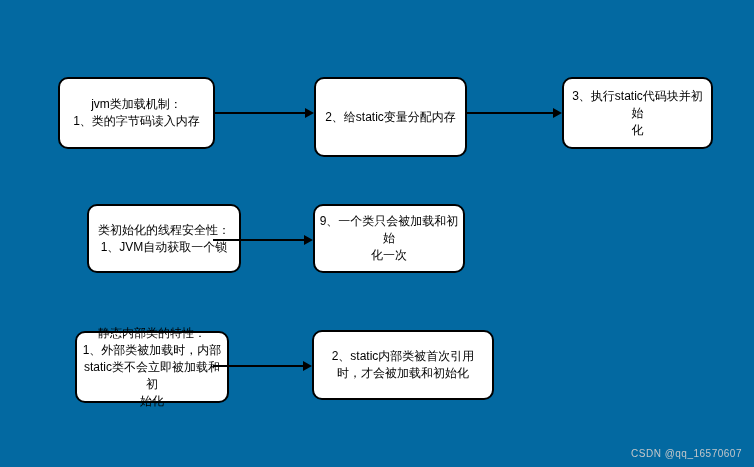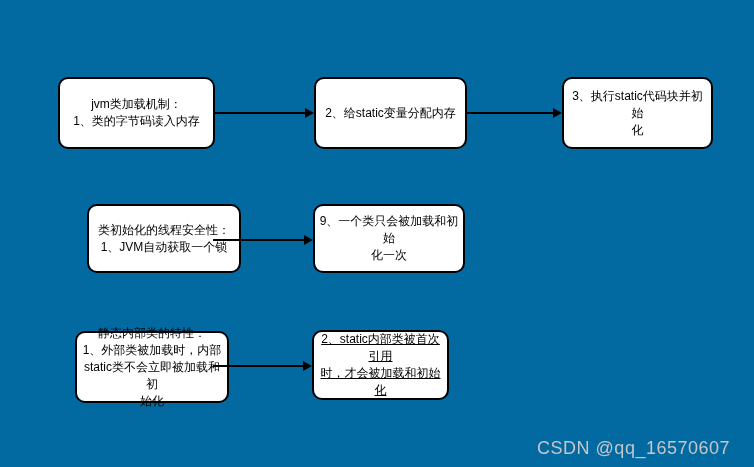--- a/index.html
+++ b/index.html
@@ -25,26 +25,26 @@
     align-items: center;
     justify-content: center;
     text-align: center;
     white-space: pre-line;
     font-size: 12px;
     line-height: 17px;
     color: #000000;
     padding: 2px 3px;
   }
   .b1 { left: 58px;  top: 77px;  width: 157px; height: 72px; }
-  .b2 { left: 314px; top: 77px;  width: 153px; height: 72px; }
+  .b2 { left: 314px; top: 77px;  width: 153px; height: 80px; }
   .b3 { left: 562px; top: 77px;  width: 151px; height: 72px; }
   .b4 { left: 59px;  top: 204px; width: 154px; height: 69px; margin-left: 28px; }
   .b5 { left: 313px; top: 204px; width: 152px; height: 69px; }
   .b6 { left: 59px;  top: 331px; width: 154px; height: 72px; margin-left: 16px; }
-  .b7 { left: 312px; top: 330px; width: 137px; height: 70px; text-decoration: underline; }
+  .b7 { left: 312px; top: 330px; width: 182px; height: 70px; }
 
   .arrow {
     position: absolute;
     height: 12px;
     display: flex;
     align-items: center;
   }
   .arrow .shaft {
     flex: 1;
     height: 2px;
@@ -57,23 +57,23 @@
     border-top: 5px solid transparent;
     border-bottom: 5px solid transparent;
   }
   .a1 { left: 215px; top: 107px; width: 99px; }
   .a2 { left: 467px; top: 107px; width: 95px; }
   .a3 { left: 213px; top: 234px; width: 100px; }
   .a4 { left: 213px; top: 360px; width: 99px; }
 
   .watermark {
     position: absolute;
-    right: 24px;
+    right: 12px;
     bottom: 8px;
-    font-size: 18px;
+    font-size: 10px;
     color: #c4c7ca;
     letter-spacing: 0.5px;
   }
 </style>
 </head>
 <body>
 
 <div class="canvas">
 
   <div class="box b1">jvm类加载机制：

